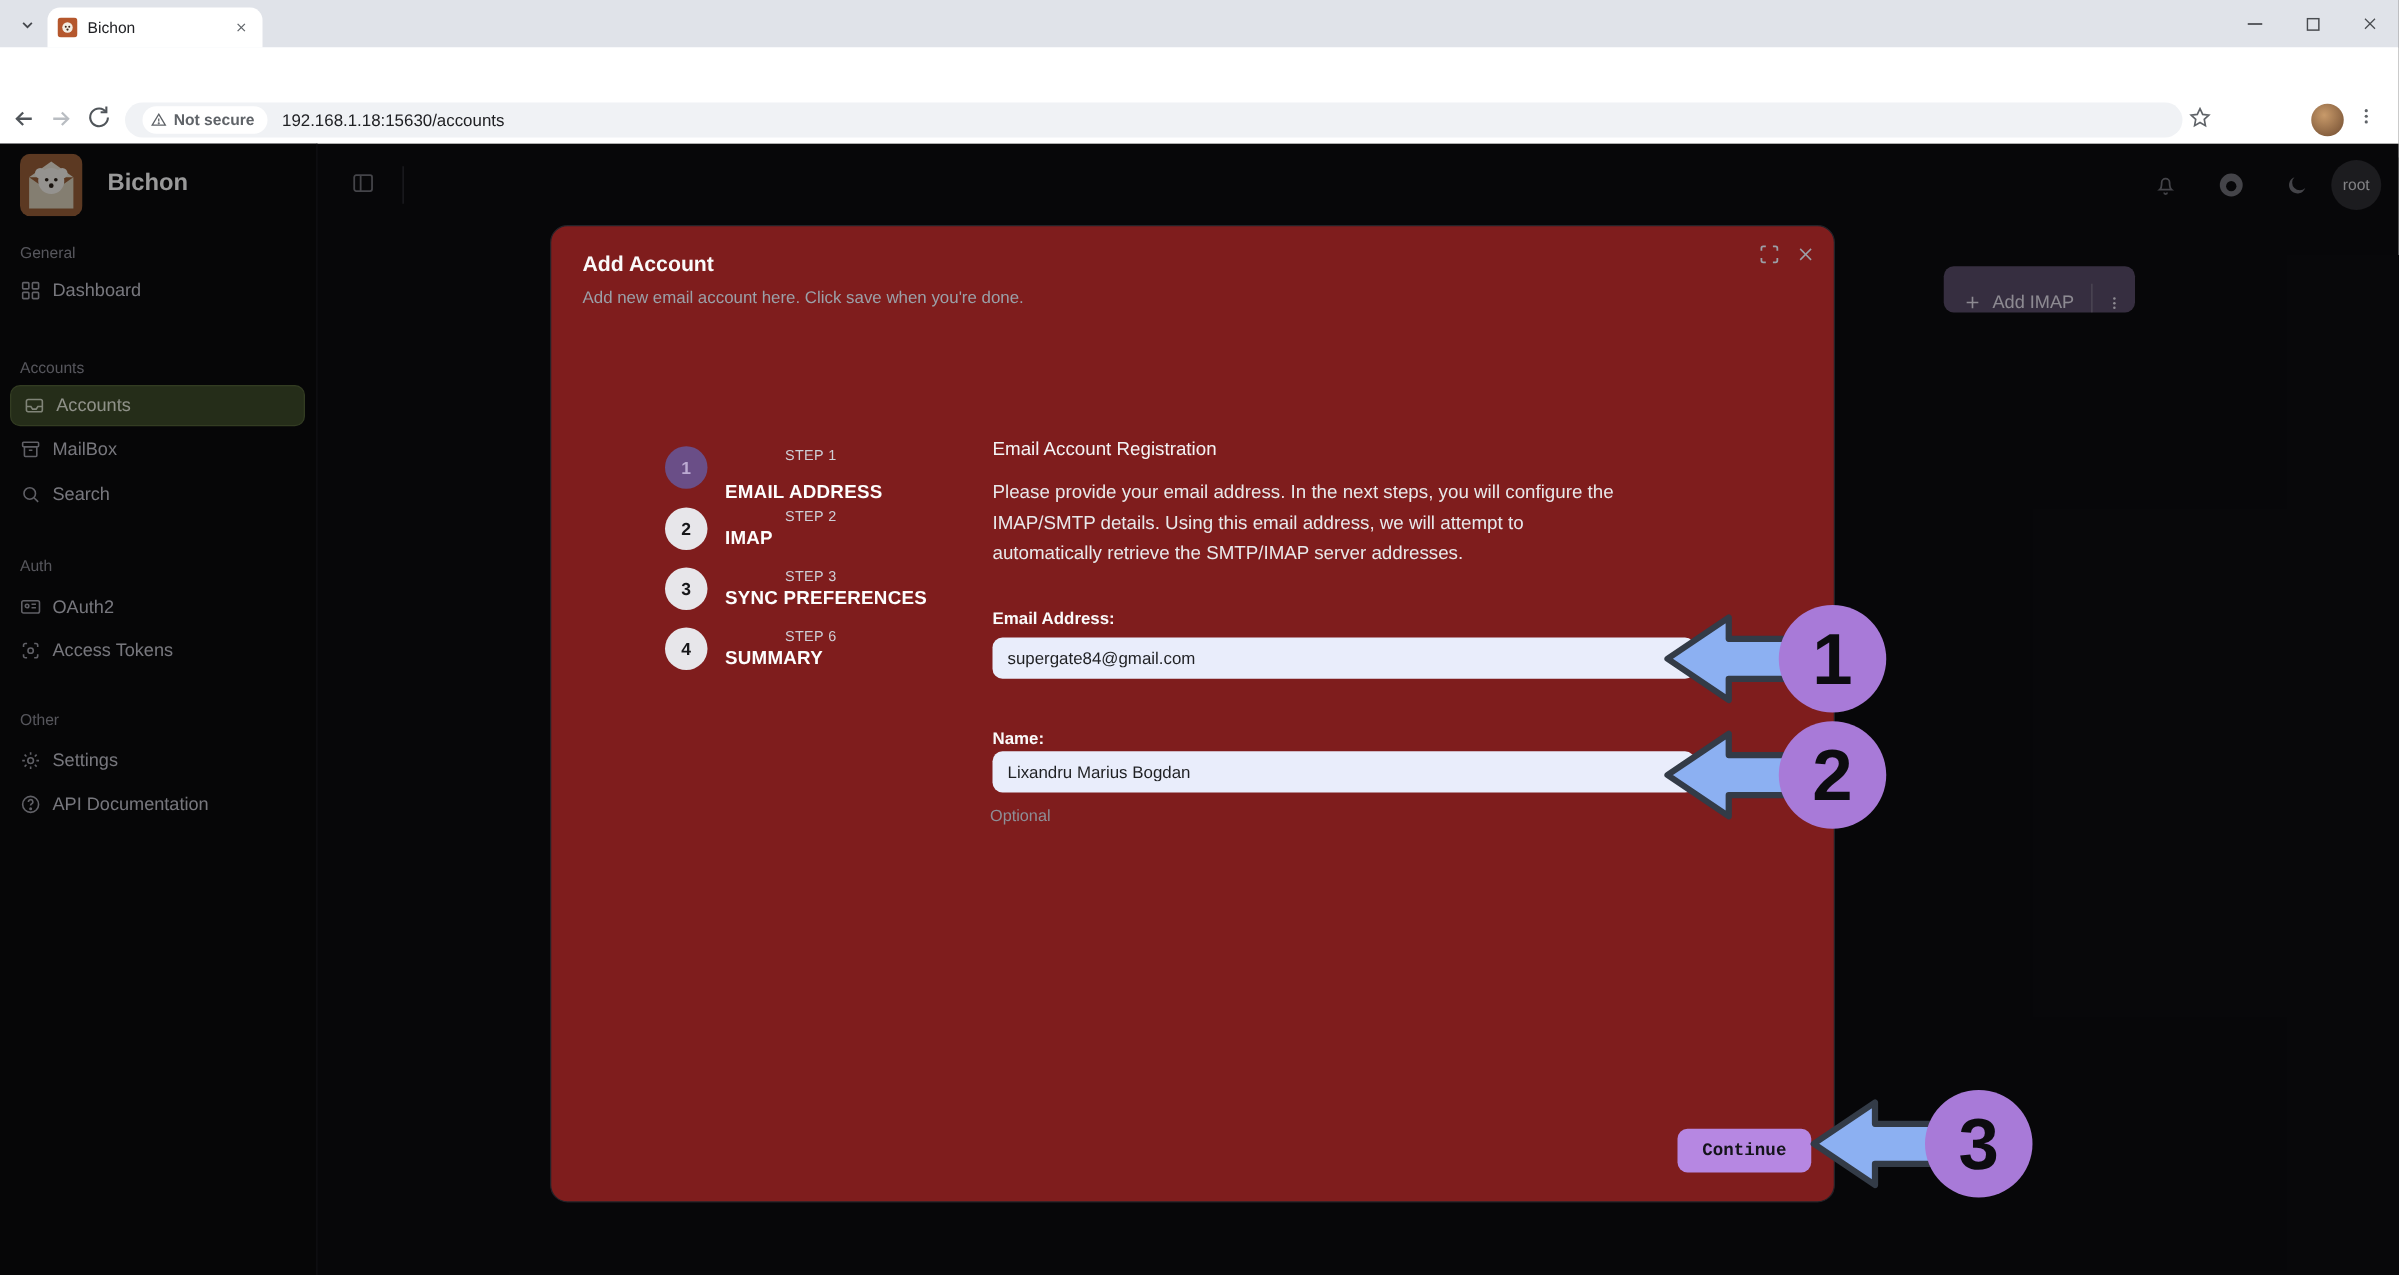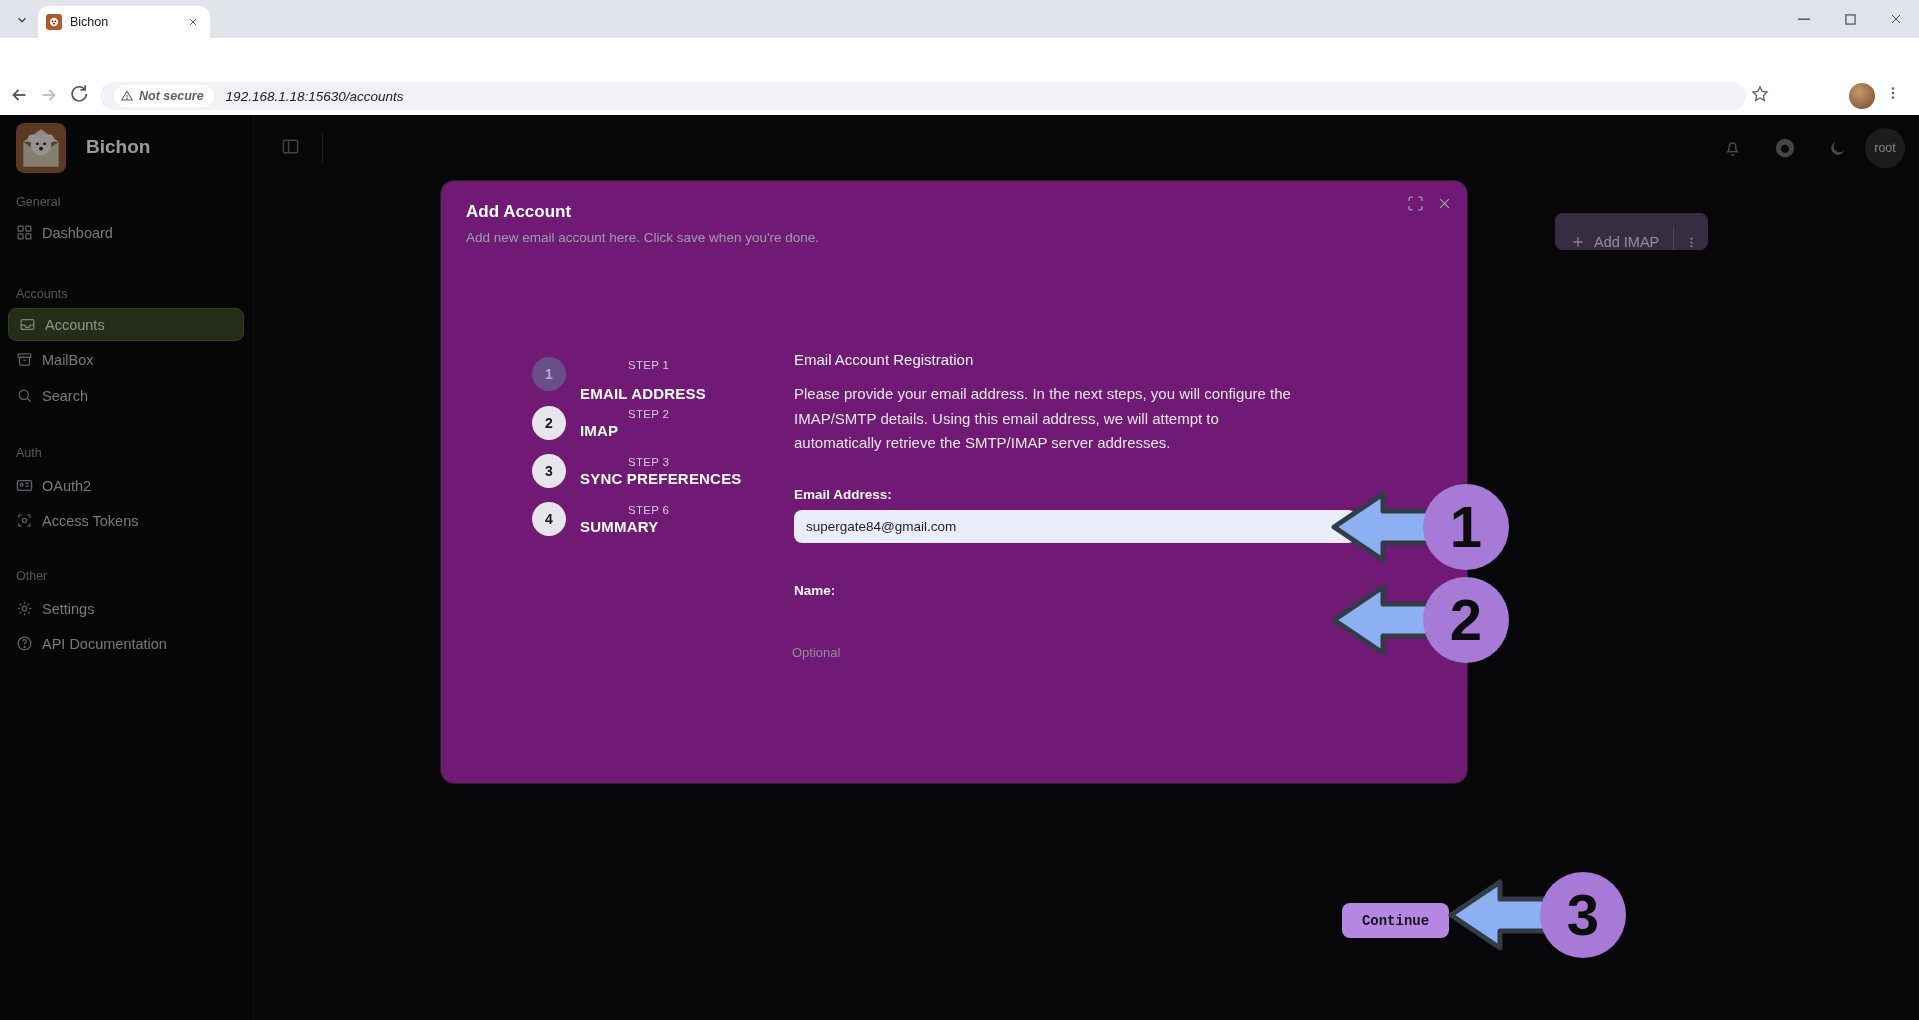--- a/index.html
+++ b/index.html
@@ -11,21 +11,21 @@
   
   .tabstrip{left:0;top:0;width:1919px;height:38px;background:#e0e3e9;}
   .tabsearch{left:10px;top:8px;width:24px;height:24px;border-radius:12px;color:#44474c;
              display:flex;align-items:center;justify-content:center;}
   .tab{left:38px;top:6px;width:172px;height:32px;background:#fff;border-radius:10px 10px 0 0;
        display:flex;align-items:center;padding:0 8px;box-sizing:border-box;}
   .tabtitle{font-size:12.5px;color:#202124;margin-left:8px;flex:1;}
   .tabclose{color:#5f6368;width:18px;height:18px;display:flex;align-items:center;justify-content:center;border-radius:9px;}
   .wincontrols{right:0;top:0;height:38px;display:flex;color:#494c50;}
   .winbtn{width:46px;height:38px;display:flex;align-items:center;justify-content:center;}
-  .toolbar{left:0;top:38px;width:1919px;height:88px;background:#ffffff;font-style:italic;}
+  .toolbar{left:0;top:38px;width:1919px;height:88px;background:#ffffff;}
   .navbtn{position:absolute;top:46px;width:26px;height:26px;color:#50555a;}
   .omnibox{position:absolute;left:100px;top:44px;width:1646px;height:28px;border-radius:14px;
            background:#f0f2f5;display:flex;align-items:center;padding:0 14px;box-sizing:border-box;}
   .secchip{display:flex;align-items:center;background:#ffffff;border-radius:11px;height:22px;
            padding:0 10px 0 6px;color:#5f6368;font-size:12.5px;gap:5px;}
   .url{font-size:13.5px;color:#202124;margin-left:12px;}
   .avatar{position:absolute;left:1849px;top:45px;width:26px;height:26px;border-radius:13px;
           background:radial-gradient(circle at 40% 35%,#c89a6a,#6e4a2f);}
 
   
@@ -40,21 +40,21 @@
              padding:0 10px;color:#eef2e4;font-size:14.5px;}
   .hdrbtn{width:36px;height:36px;display:flex;align-items:center;justify-content:center;color:#72727a;}
   .rootav{left:1865px;top:128px;width:40px;height:40px;border-radius:20px;background:#2f2f34;
           display:flex;align-items:center;justify-content:center;color:#d9d9de;font-size:12.5px;}
   .addimap{left:1555px;top:213px;width:153px;height:37px;border-radius:8px;background:#5b4e6b;
            display:flex;align-items:flex-end;color:#ece7f4;font-size:14.5px;box-sizing:border-box;}
 
   .overlay{left:0;top:115px;width:1919px;height:905px;background:rgba(0,0,0,0.40);}
 
   
-  .modal{left:440px;top:180px;width:1028px;height:604px;background:#701a75;
+  .modal{left:440px;top:180px;width:1028px;height:782px;background:#7f1d1d;
          border:1px solid #232329;border-radius:14px;box-sizing:border-box;}
   .mtitle{font-size:17px;font-weight:bold;color:#fafafa;}
   .msub{font-size:13.5px;color:#9ba0a8;}
   .mico{color:#9ba0a8;}
   .stepcirc{width:34px;height:34px;border-radius:17px;display:flex;align-items:center;
             justify-content:center;font-size:14px;font-weight:bold;}
   .stepcirc.inactive{background:#e7e6ea;color:#17171a;}
   .stepcirc.active{background:#6a4e87;color:#bcaad2;}
   .steplabel{font-size:11.5px;color:#cfcfd6;letter-spacing:.3px;margin-left:48px;}
   .steptitle{font-size:15px;font-weight:800;color:#fdfdfd;letter-spacing:.2px;}
@@ -363,20 +363,21 @@
     <div class="abs steplabel" style="left:139px;top:323px">STEP 6</div>
     <div class="abs steptitle" style="left:139px;top:337px">SUMMARY</div>
 
     <div class="abs heading" style="left:353px;top:170px">Email Account Registration</div>
     <div class="abs para" style="left:353px;top:201px">Please provide your email address. In the next steps, you will configure the IMAP/SMTP details. Using this email address, we will attempt to automatically retrieve the SMTP/IMAP server addresses.</div>
 
     <div class="abs flabel" style="left:353px;top:306px">Email Address:</div>
     <input class="abs finput" style="left: 353px; top: 329px;" type="text" value="supergate84@gmail.com">
 
     <div class="abs flabel" style="left:353px;top:402px">Name:</div>
+    <input class="abs finput" style="left: 353px; top: 420px;" type="text" value="Lixandru Marius Bogdan">
     <div class="abs hint" style="left:351px;top:464px">Optional</div>
 
     <button class="abs btn-continue" style="left:901px;top:722px">Continue</button>
   </div>
 
   <svg class="abs" style="left:1317px;top:465px" width="210" height="125">
     <polygon points="17,62 66,29 66,46 149,46 149,78 66,78 66,95" stroke="#333b47" stroke-width="5" stroke-linejoin="round" fill="#8cb0f2"></polygon>
     <circle cx="149" cy="62" r="43" fill="#a87ad8"></circle>
     <text x="149" y="82" text-anchor="middle" font-family="Liberation Sans, sans-serif" font-size="58" font-weight="bold" fill="#0c0c0f">1</text>
   </svg>

